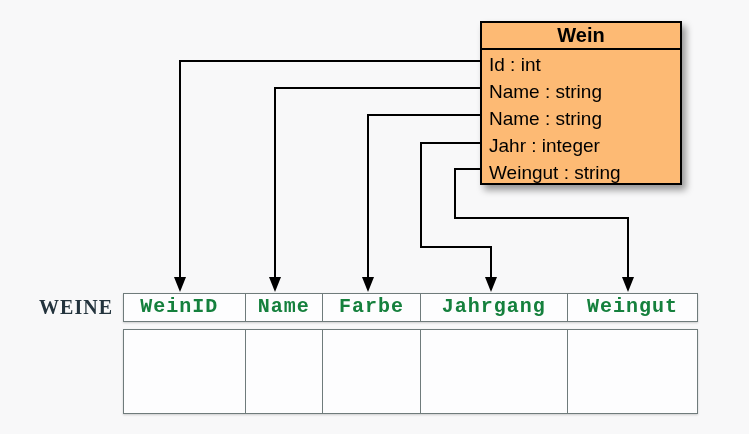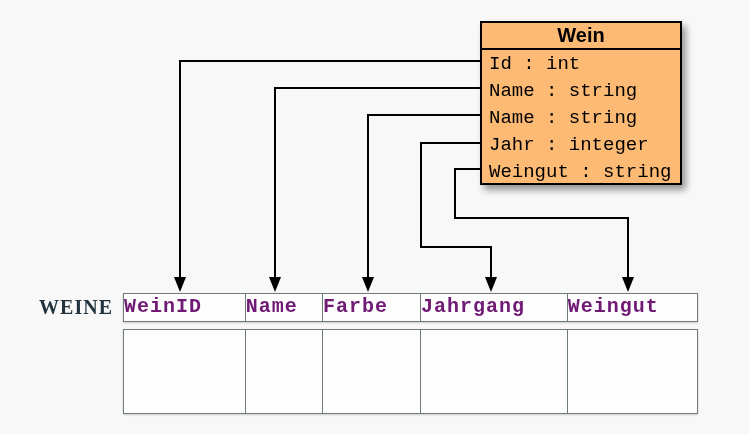--- a/index.html
+++ b/index.html
@@ -49,21 +49,20 @@
     height: 25px;
     line-height: 25px;
     border-bottom: 2px solid #000;
     text-align: center;
     font-weight: bold;
     font-size: 20px;
     color: #000;
   }
   .class-box-attrs {
     padding: 1px 8px 0 7px;
-    font-family: Liberation Mono, monospace;
   }
   .class-attr {
     height: 27px;
     line-height: 27px;
     font-size: 19px;
     color: #000;
     white-space: nowrap;
   }
 
   
@@ -92,25 +91,26 @@
     background: #fdfdfe;
     box-shadow: 0 1px 2px rgba(0,0,0,0.18);
     z-index: 2;
   }
   .db-header { top: 293px; height: 29px; }
   .db-body   { top: 329px; height: 85px; }
   .db-cell {
     box-sizing: border-box;
     height: 100%;
     line-height: 26px;
+    text-align: center;
     font-family: "Liberation Mono", monospace;
     font-weight: bold;
     font-size: 20px;
     letter-spacing: 1px;
-    color: #701a75;
+    color: #15803d;
     overflow: hidden;
   }
   .db-cell + .db-cell { border-left: 1.5px solid #6f7b7b; }
   .col-0 { width: 113px; }
   .col-1 { width: 79px; margin-left: 10px; }
   .col-2 { width: 100px; }
   .col-3 { width: 150px; }
   .col-4 { width: 133px; }
 </style>
 </head>

